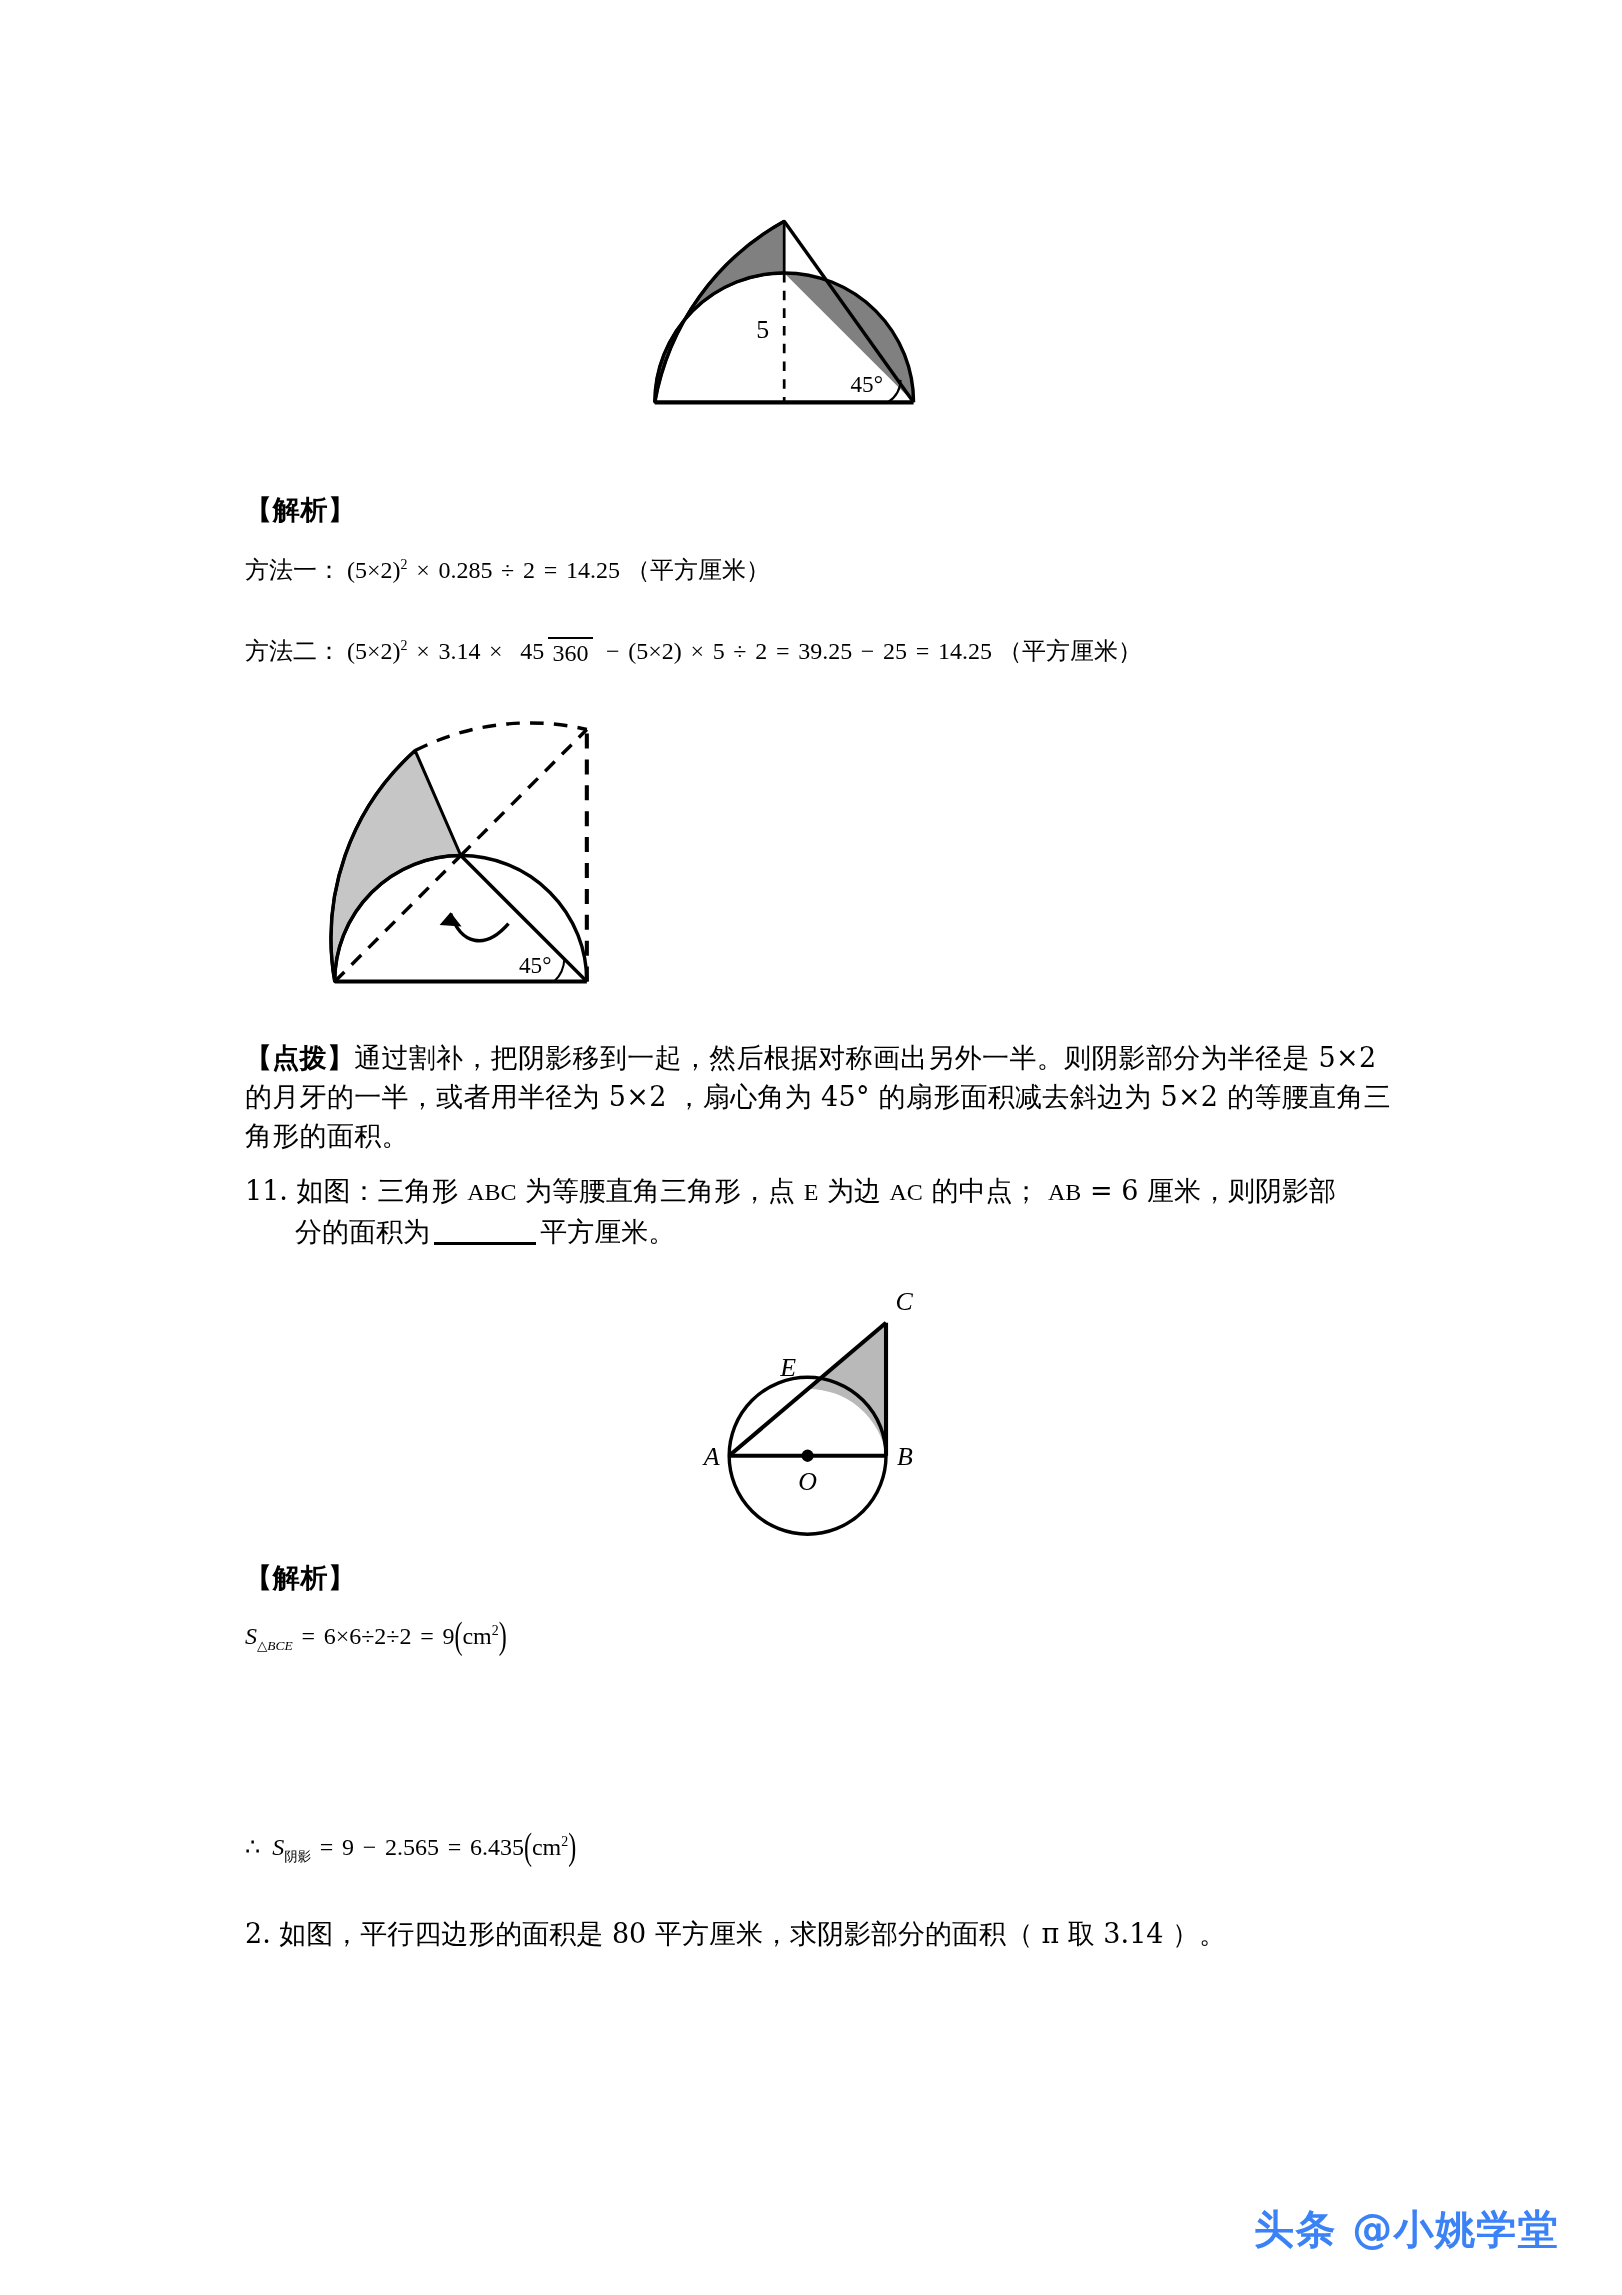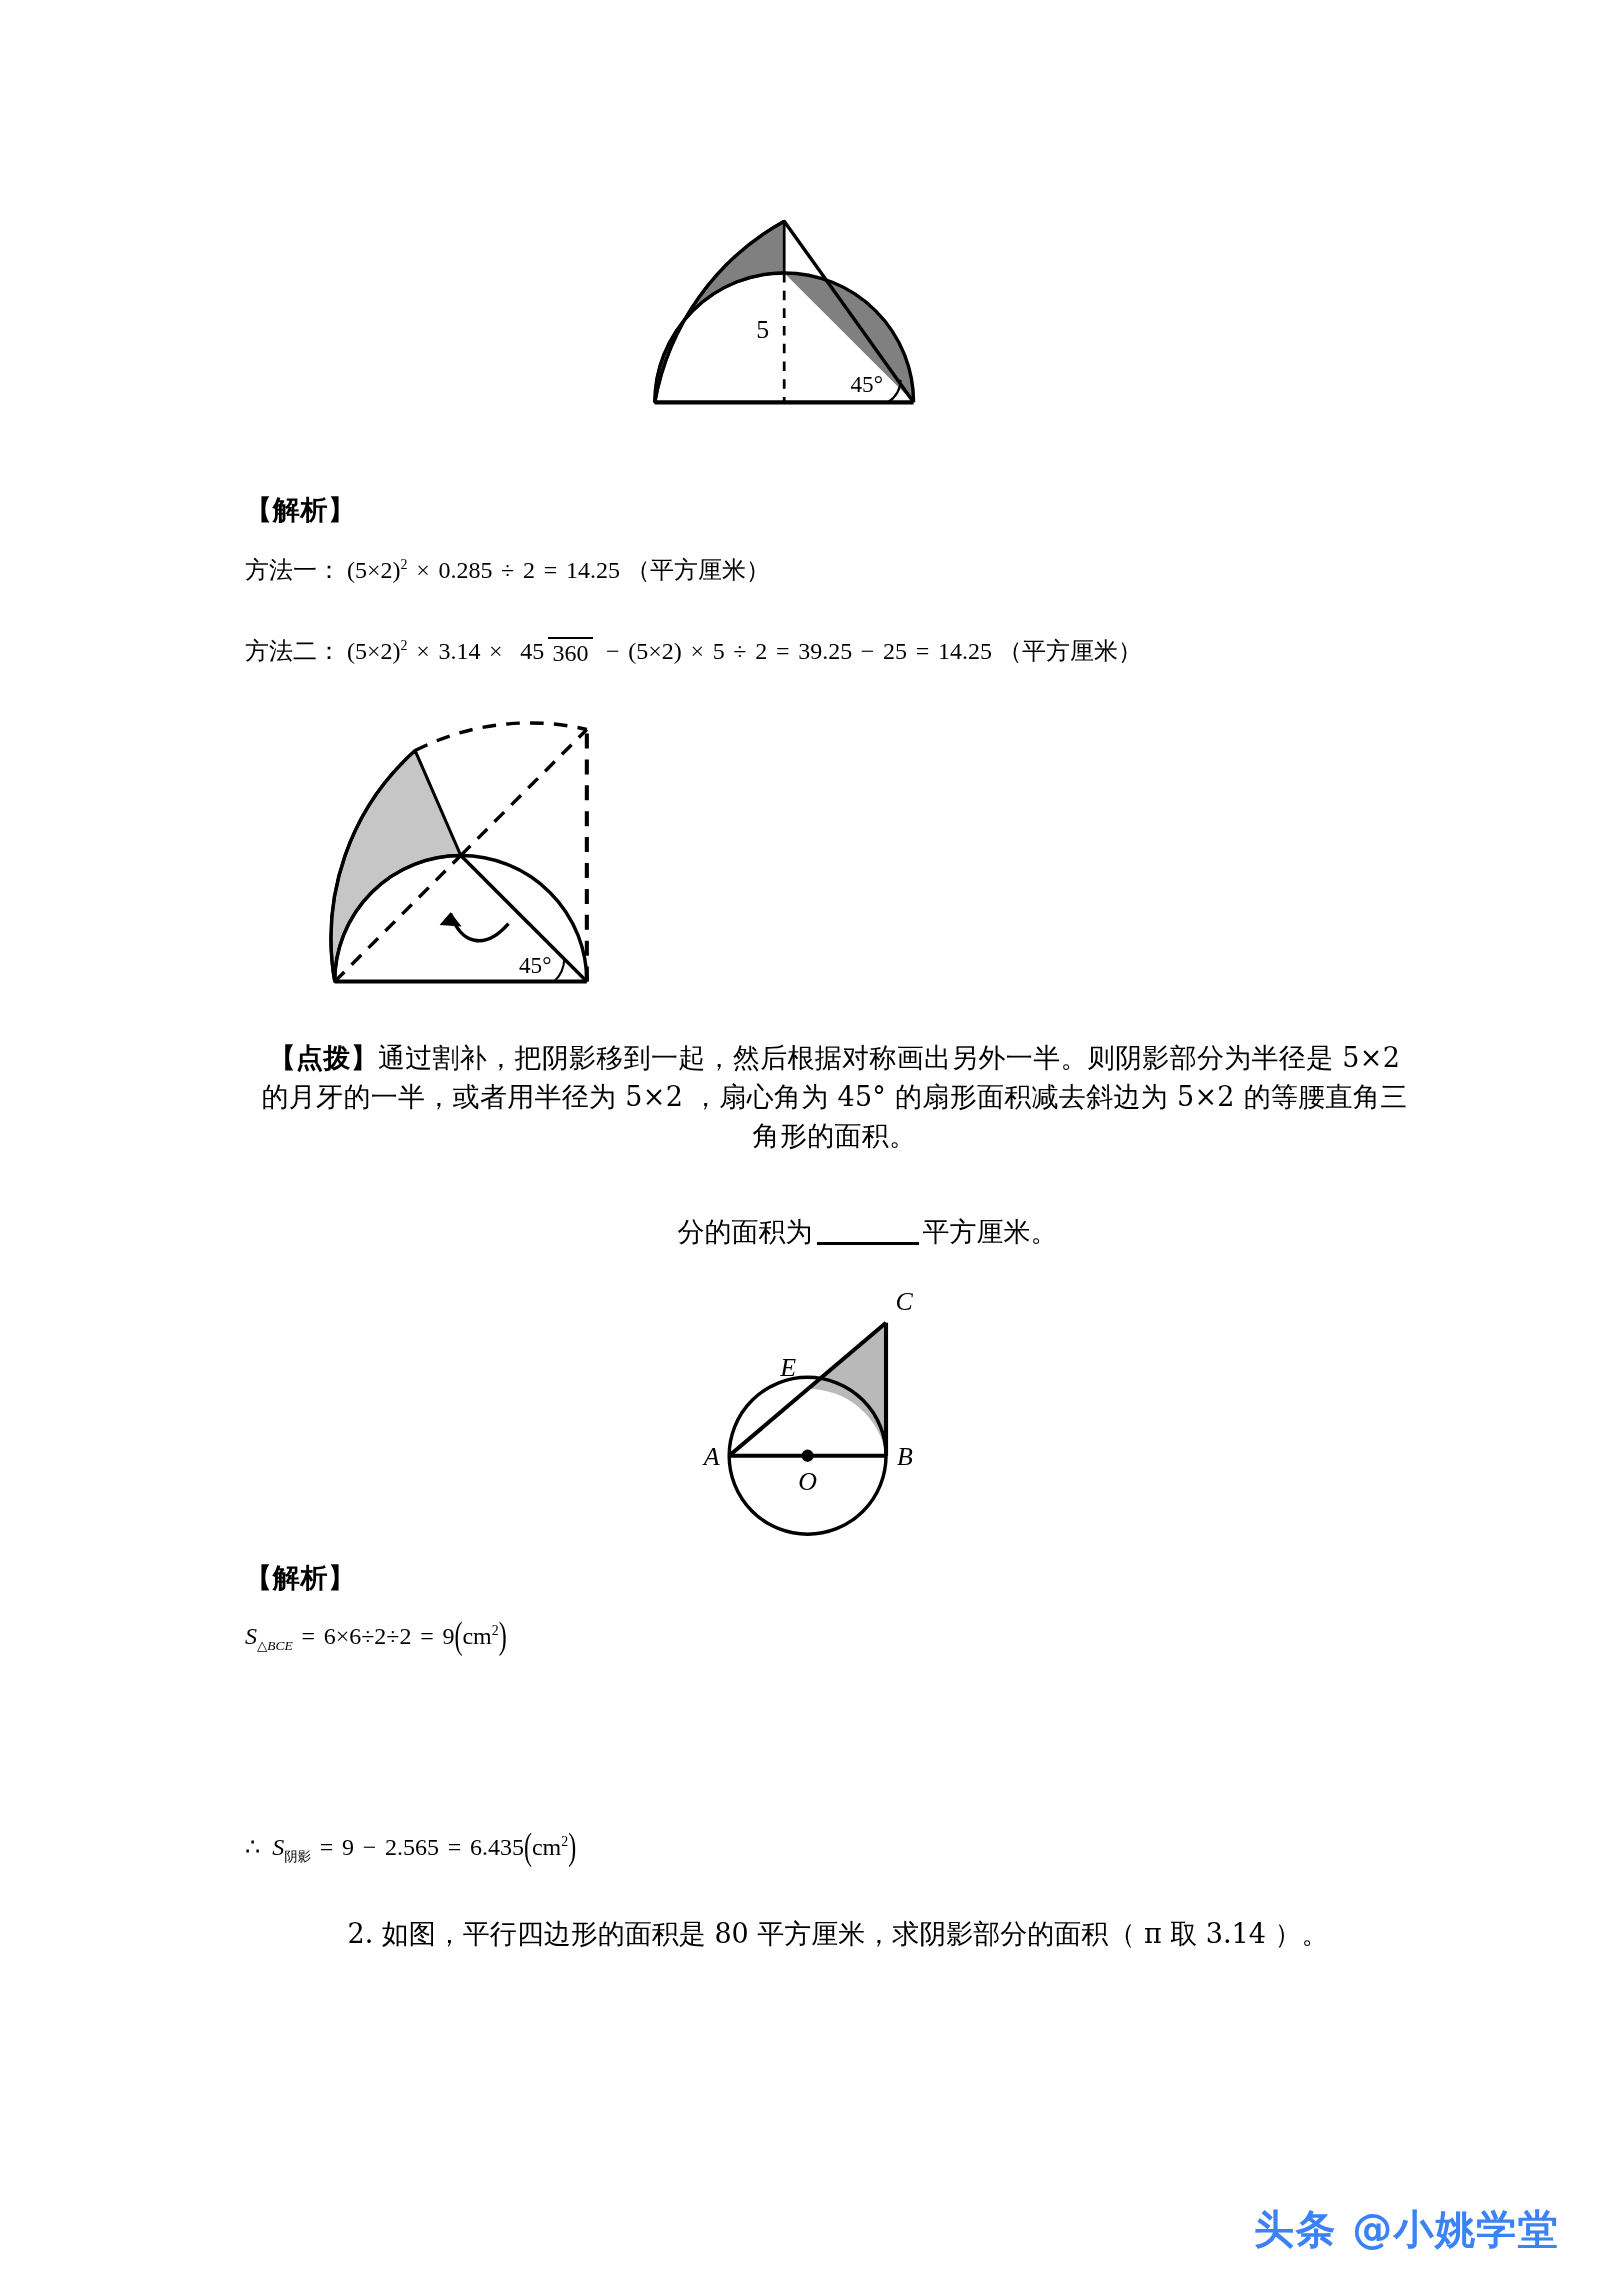--- a/index.html
+++ b/index.html
@@ -6,21 +6,21 @@
   html,body{margin:0;padding:0;background:#ffffff;}
   body{
     width:1623px;height:2295px;position:relative;overflow:hidden;
     font-family:"Liberation Serif","DejaVu Serif",serif;
     color:#000000;
   }
   .page{position:absolute;inset:0;}
 
   
   .blk{position:absolute;}
-  .cn{font-family:"DejaVu Serif","Liberation Serif",serif;text-align:center;}
+  .cn{font-family:"DejaVu Serif","Liberation Serif",serif;}
   .hdr{font-size:27px;font-weight:700;letter-spacing:0.7px;}
   .body-line{font-size:27px;line-height:1.42;letter-spacing:0.3px;}
   .q-line{font-size:27px;line-height:1.5;}
 
   
   .math{font-family:"Liberation Serif","DejaVu Serif",serif;font-size:24px;white-space:nowrap;}
   .math .it{font-style:italic;}
   .math .op{padding:0 2.7px;}
   .sup{font-size:0.58em;vertical-align:super;line-height:0;}
   .sub{font-size:0.56em;vertical-align:sub;line-height:0;}
@@ -159,20 +159,24 @@
       <text x="348" y="388" font-family="Liberation Serif, serif" font-size="34" text-anchor="end" fill="#000">45°</text>
     </svg>
   </div>
 
   <div class="blk cn body-line" style="left:245px;top:1039px;width:1179px;">
     <span class="label-prefix">【点拨】</span><span>通过割补，把阴影移到一起，然后根据对称画出另外一半。则阴影部分为半径是 5×2</span>
   </div>
   <div class="blk cn body-line" style="left:245px;top:1078px;width:1179px;">的月牙的一半，或者用半径为 5×2 ，扇心角为 45° 的扇形面积减去斜边为 5×2 的等腰直角三</div>
   <div class="blk cn body-line" style="left:245px;top:1117px;width:1179px;">角形的面积。</div>
 
+  <div class="blk cn q-line" style="left:245px;top:1171px;width:1186px;">
+    <span>11.</span>
+    <span>如图：三角形 </span><span class="math it">ABC</span><span> 为等腰直角三角形，点 </span><span class="math it">E</span><span> 为边 </span><span class="math it">AC</span><span> 的中点； </span><span class="math it">AB</span><span> = 6 厘米，则阴影部</span>
+  </div>
   <div class="blk cn q-line" style="left:295px;top:1212px;width:1145px;">
     <span>分的面积为</span><span class="blank"></span><span>平方厘米。</span>
   </div>
 
   <div class="fig" style="left:695px;top:1275px;width:232px;height:266px;">
     <svg width="232" height="266" viewBox="0 0 340 390">
 
       <path d="M165,167 L280,70 L280,265 A115,115 0 0 0 165,167 Z" fill="#b9b9b9" stroke="none"></path>
 
       <circle cx="165" cy="265" r="115" fill="none" stroke="#000000" stroke-width="5"></circle>

